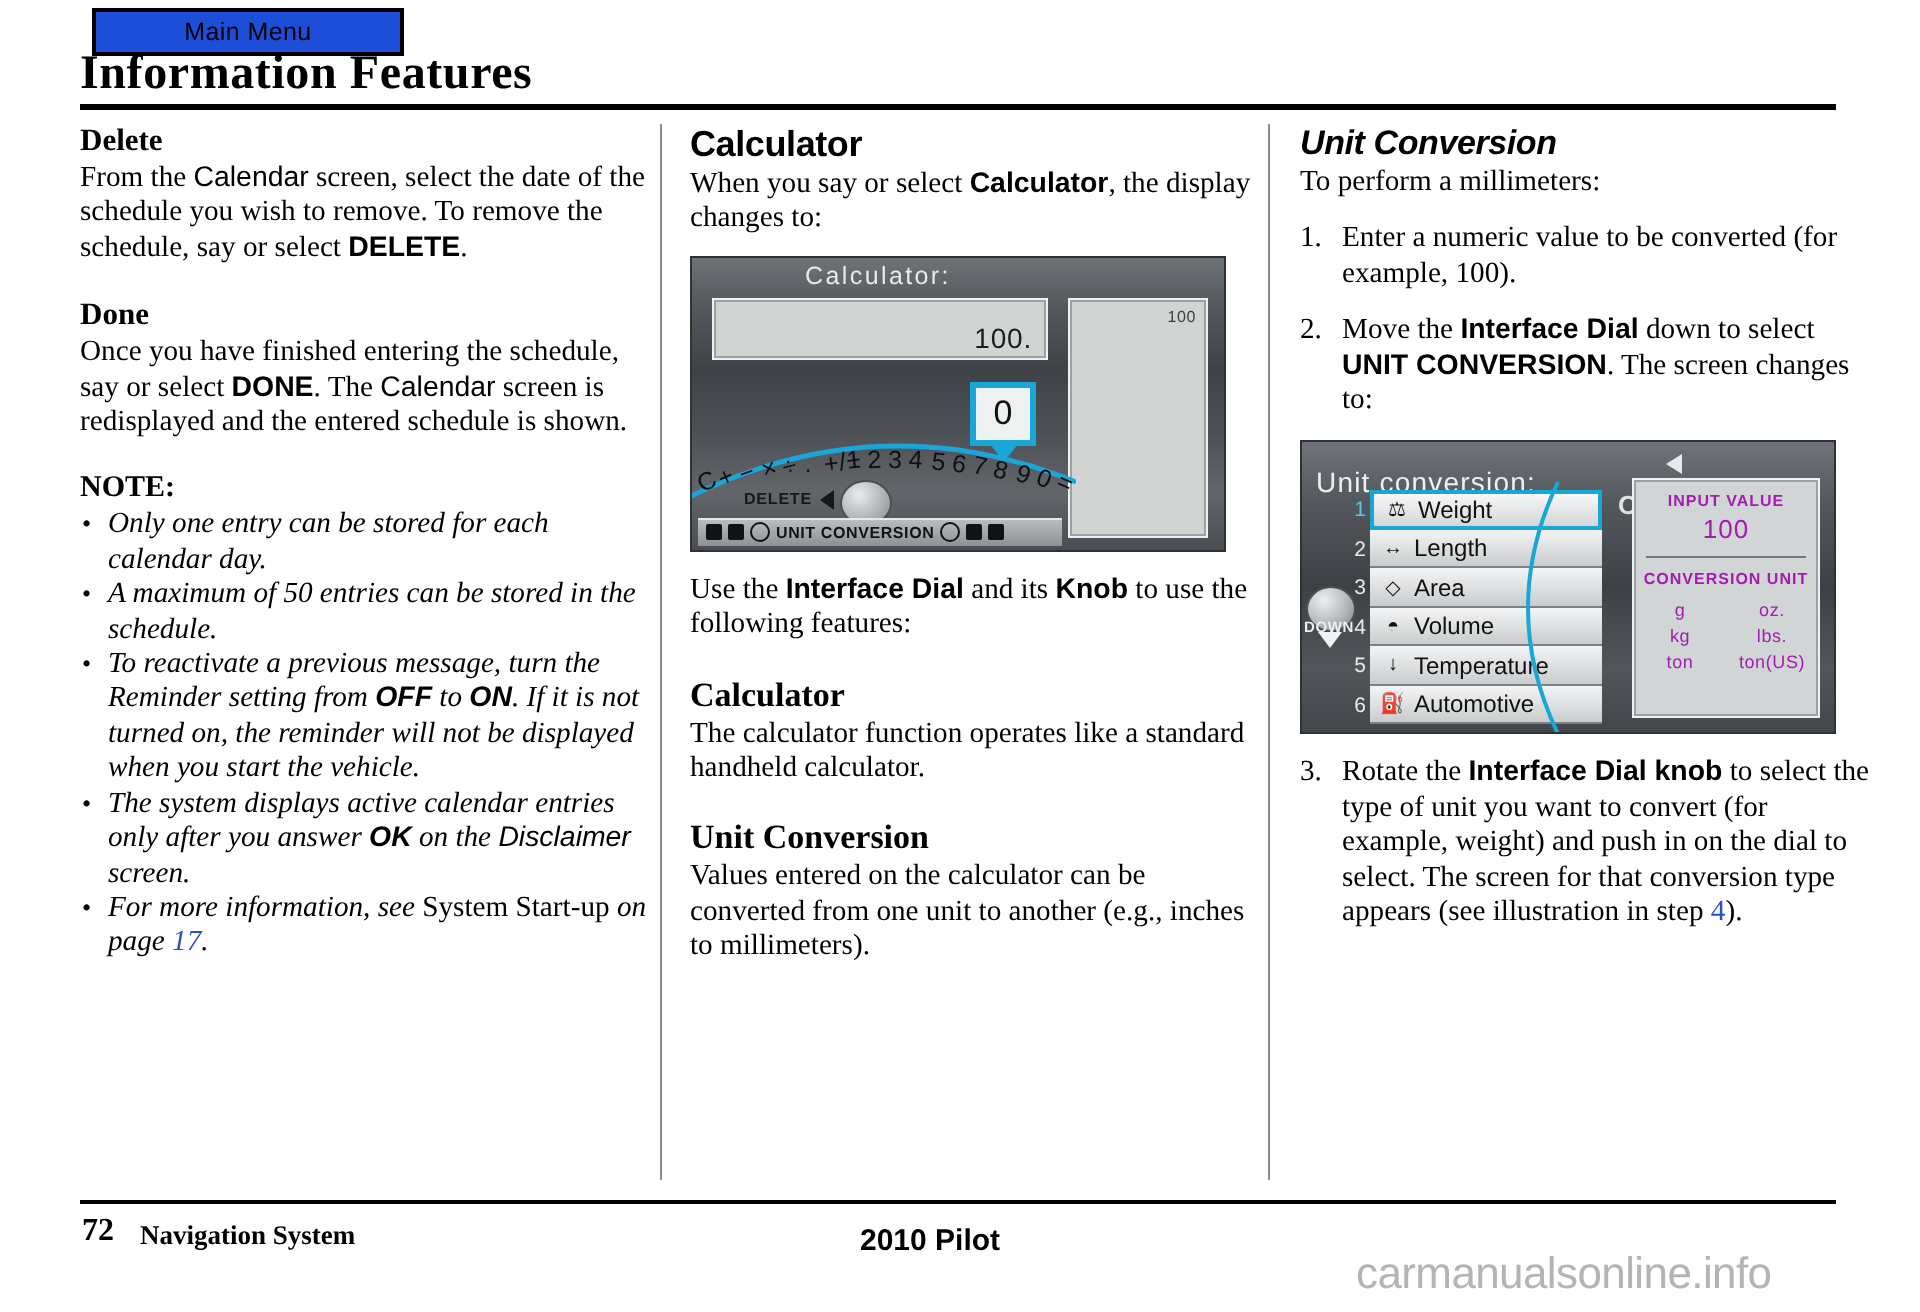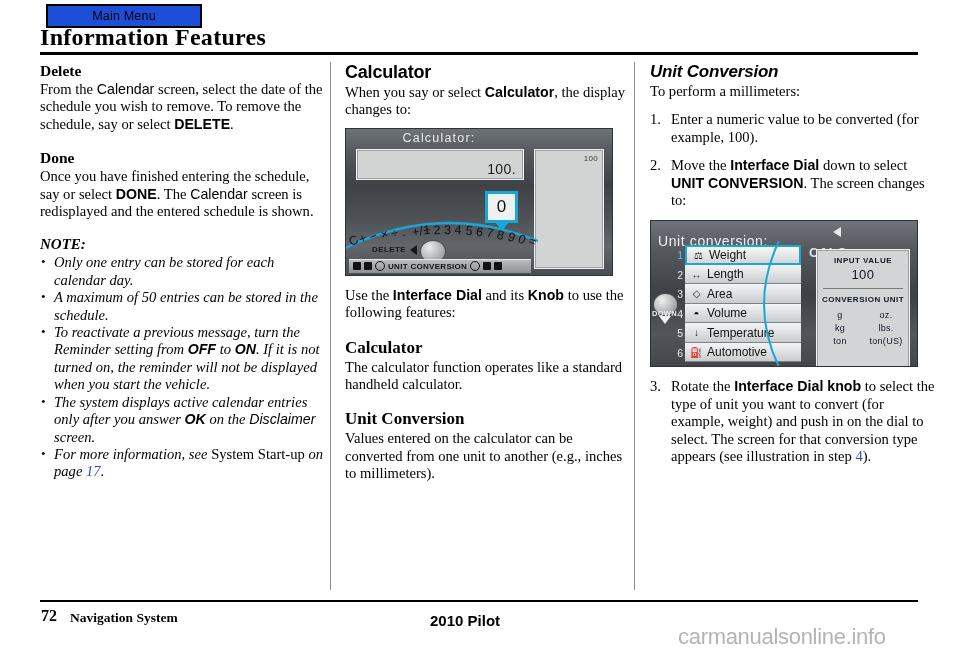--- a/index.html
+++ b/index.html
@@ -114,21 +114,20 @@
     font-size: 14.2px;
   }
   .sans-n {
     font-family: "Liberation Sans", sans-serif;
     font-weight: normal;
     font-size: 14.2px;
   }
   .note-head {
     font-family: "Liberation Serif", serif;
     font-weight: bold;
-    font-style: italic;
     font-size: 15px;
     margin: 0 0 1px 0;
   }
   ul.notes {
     list-style: none;
     margin: 0;
     padding: 0;
   }
   ul.notes > li {
     position: relative;
@@ -504,27 +503,27 @@
     position: absolute;
     left: 24px;
     top: 20px;
     width: 140px;
     height: 126px;
     pointer-events: none;
   }
   .uc-panel {
     position: absolute;
     right: 7px;
-    top: 28px;
+    top: 18px;
     width: 92px;
     height: 118px;
     background: #d2d5d5;
     border: 1px solid #f0f1f1;
     box-shadow: inset 0 0 0 1px #9aa0a4;
-    color: #0f172a;
+    color: #a21caf;
     text-align: center;
   }
   .uc-panel .lbl {
     font-size: 8px;
     font-weight: bold;
     letter-spacing: .5px;
     margin-top: 6px;
   }
   .uc-panel .val {
     font-size: 13px;

